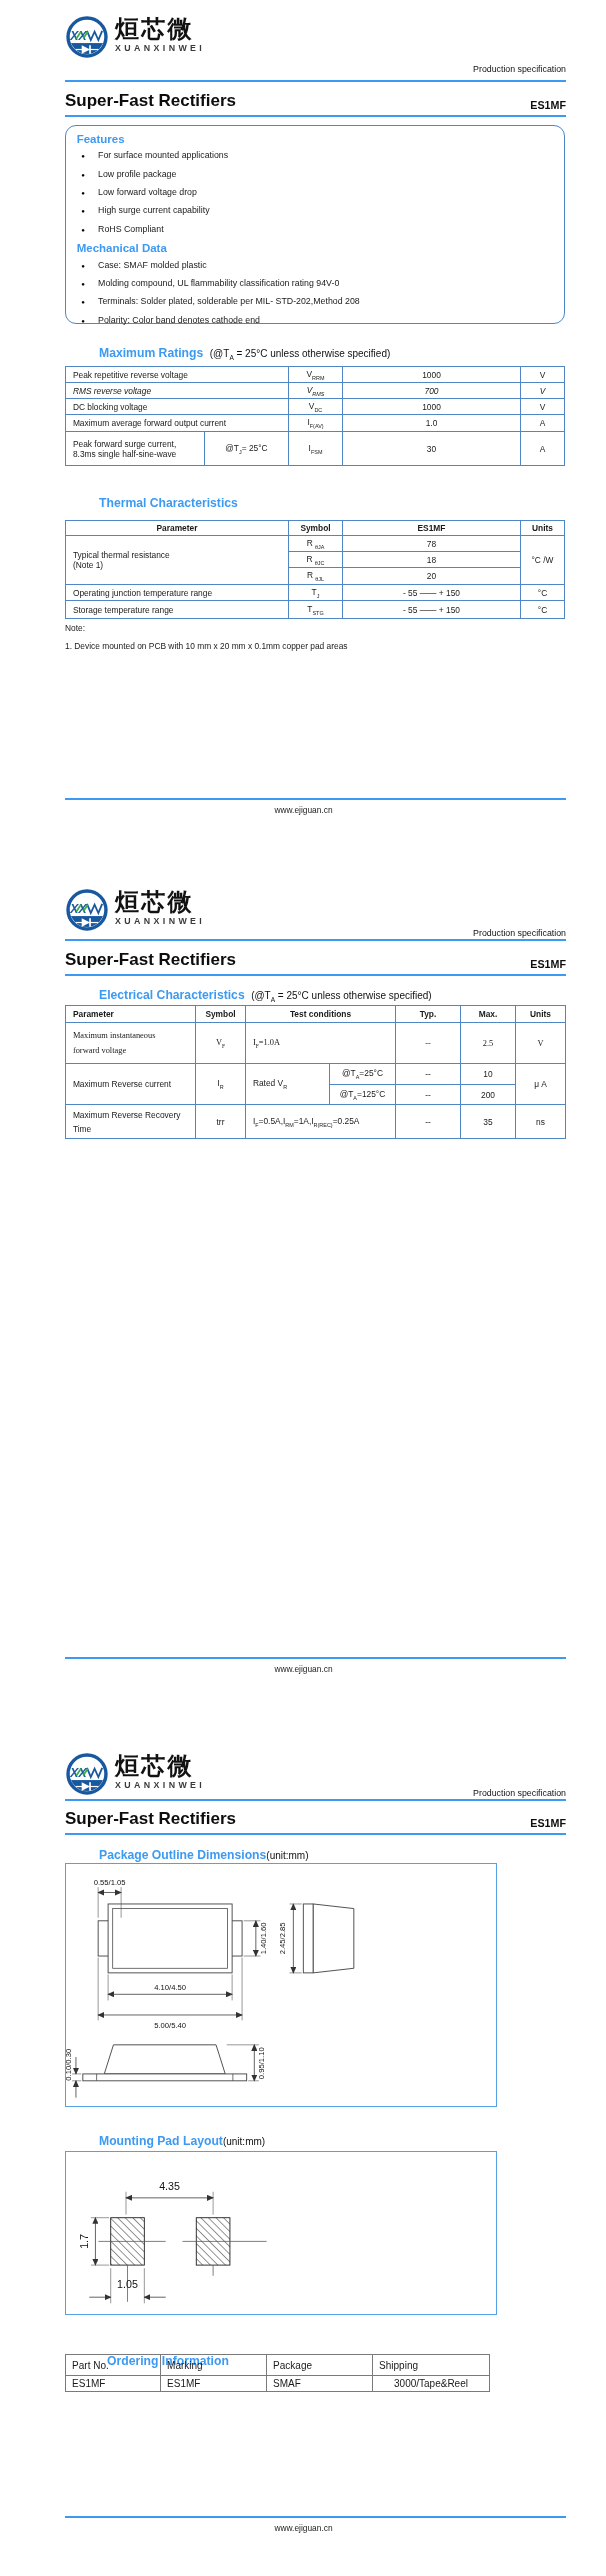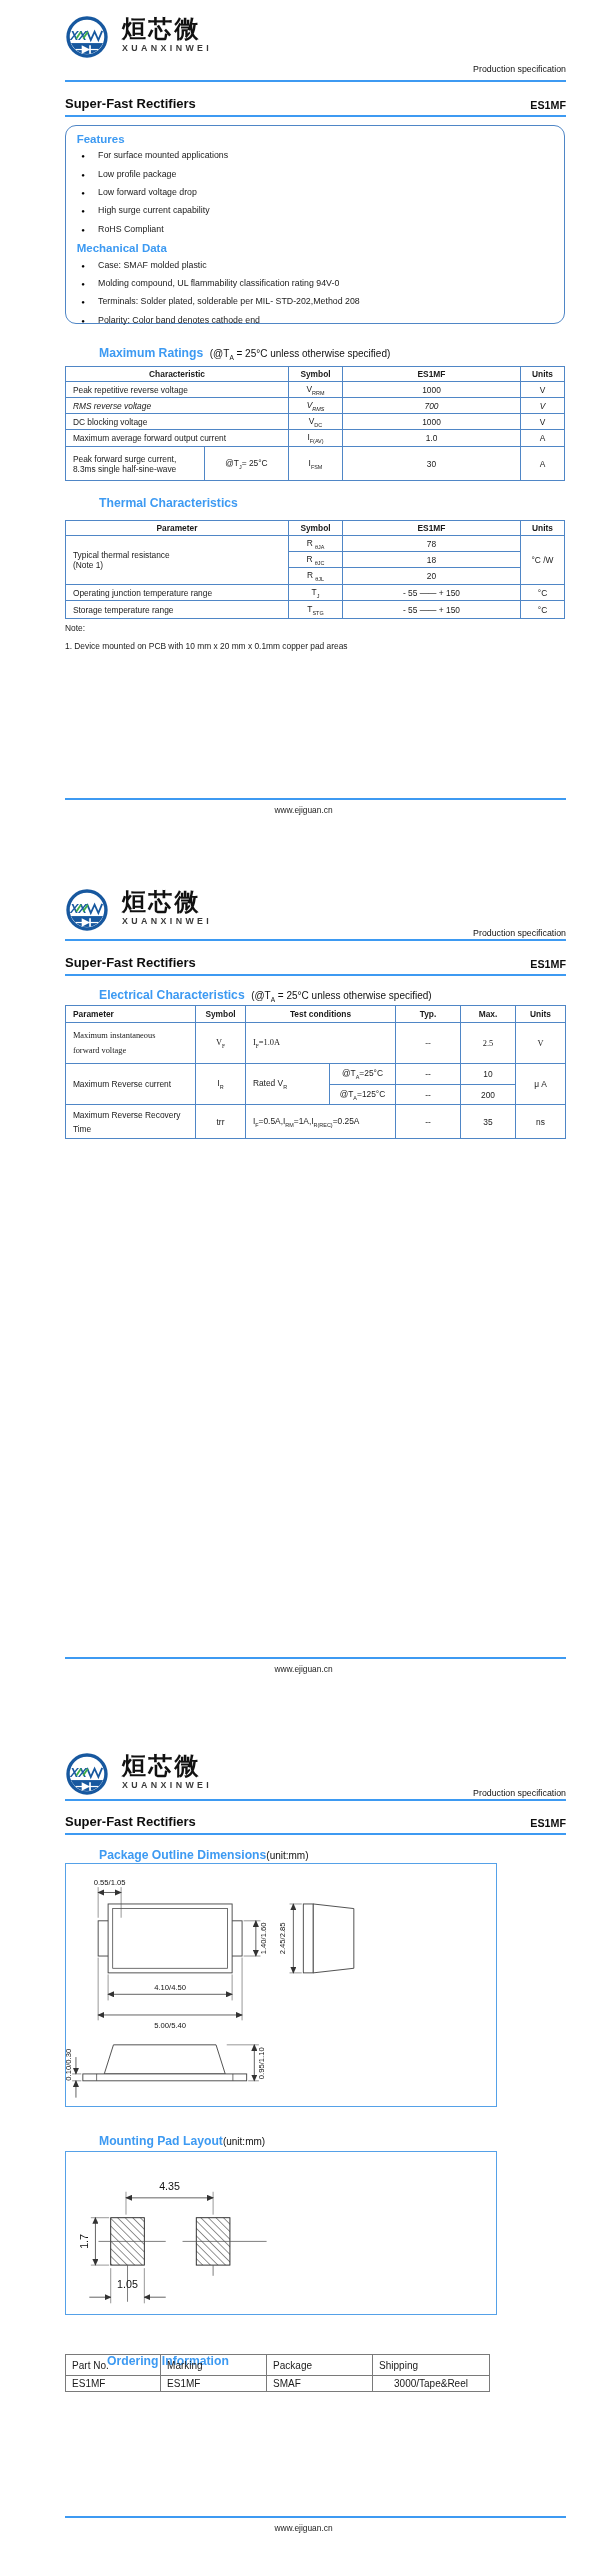--- a/index.html
+++ b/index.html
@@ -7,28 +7,28 @@
     --tborder:#4f86c6;
     --boxborder:#55a1e8;
     --oborder:#7a7a7a;
     --ink:#1a1a1a;
   }
   *{box-sizing:border-box;margin:0;padding:0;}
   body{width:607px;background:#fff;font-family:"Liberation Sans",sans-serif;color:var(--ink);}
   .page{position:relative;width:607px;height:859px;background:#fff;overflow:hidden;}
 
   
-  .logo{position:absolute;left:65px;display:flex;align-items:flex-start;gap:13px;}
+  .logo{position:absolute;left:65px;display:flex;align-items:flex-start;gap:6px;}
   .logo-text{display:flex;flex-direction:column;}
   .logo-cn{font-size:24px;font-weight:bold;color:#111;letter-spacing:2.3px;line-height:27.6px;}
   .logo-en{font-size:8.8px;color:#3a3a3a;letter-spacing:3.4px;line-height:10.7px;font-weight:bold;}
   .prod-spec{position:absolute;right:41px;top:64px;font-size:8.8px;color:#111;}
   .rule{position:absolute;left:65px;right:41px;height:2.3px;background:var(--accent);}
   .doc-title-row{position:absolute;left:65px;right:41px;top:90px;height:21.4px;display:flex;justify-content:space-between;align-items:flex-end;}
-  .doc-title{font-size:13px;font-weight:bold;color:#0d0d0d;}
+  .doc-title{font-size:17px;font-weight:bold;color:#0d0d0d;}
   .doc-part{font-size:10.7px;font-weight:bold;color:#0d0d0d;}
 
   
   .foot-rule{position:absolute;left:65px;right:41px;top:798px;height:1.9px;background:var(--accent);}
   .foot-url{position:absolute;left:0;right:0;top:805px;text-align:center;font-size:8.4px;color:#222;}
 
   
   .sec-h{position:absolute;left:65px;white-space:nowrap;}
   .sec-title{font-size:12.2px;font-weight:bold;color:var(--accent);padding-left:34px;}
   .sec-sub{font-size:10px;color:#111;margin-left:3.1px;}
@@ -142,26 +142,20 @@
   </div>
   <table class="t" style="top:366px;width:500px;">
     <colgroup>
         <col style="width:139px">
         <col style="width:84px">
         <col style="width:54px">
         <col style="width:178px">
         <col style="width:44px">
       </colgroup>
     <tbody>
-        <tr style="height:15.3px;">
-      <td colspan="2" class="hd">Characteristic</td>
-      <td class="hd">Symbol</td>
-      <td class="hd">ES1MF</td>
-      <td class="hd">Units</td>
-    </tr>
     <tr style="height:16px;">
       <td colspan="2" class="left">Peak repetitive reverse voltage</td>
       <td><span>V</span><sub>RRM</sub></td>
       <td>1000</td>
       <td>V</td>
     </tr>
     <tr style="height:16px;font-style:italic;">
       <td colspan="2" class="left">RMS reverse voltage</td>
       <td><span>V</span><sub>RMS</sub></td>
       <td>700</td>

